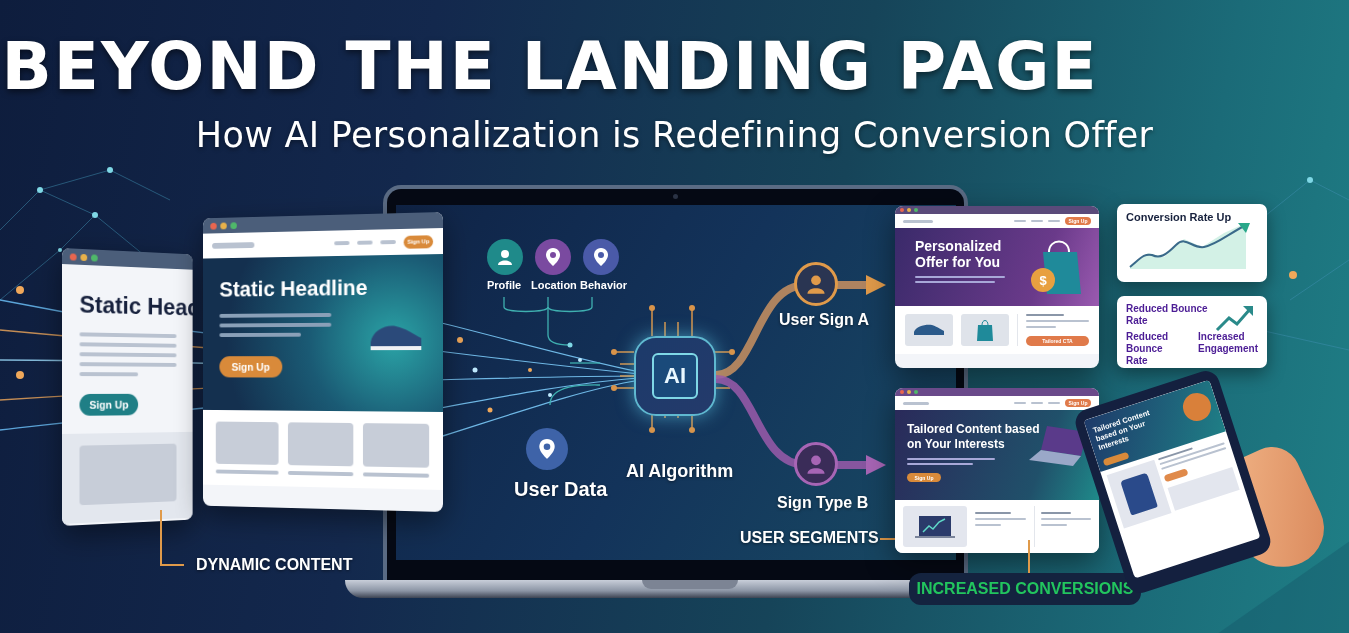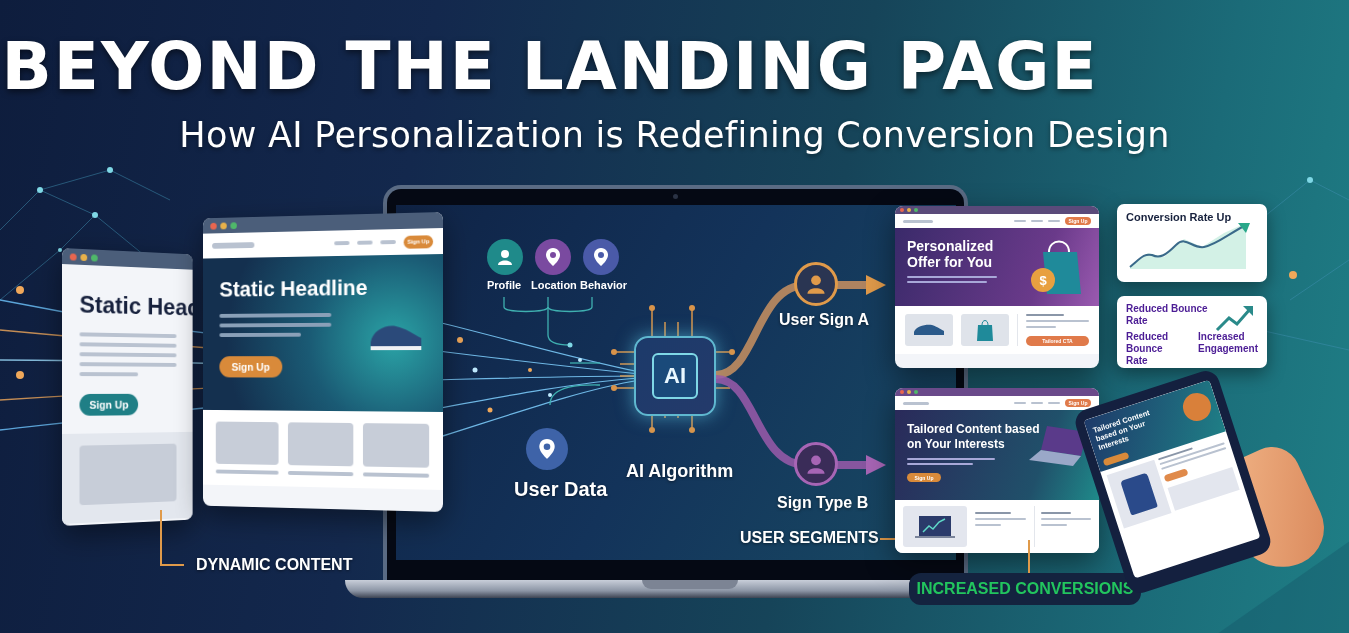--- a/index.html
+++ b/index.html
@@ -59,21 +59,21 @@
   <g stroke-width="1.3" fill="none" opacity=".8">
     <path d="M0 300 C150 330 300 350 640 365" stroke="#6fc6ff"></path>
     <path d="M0 330 C160 345 320 360 640 368" stroke="#f0a85a"></path>
     <path d="M0 360 C180 360 340 370 640 372" stroke="#9fe0ff"></path>
     <path d="M0 400 C160 390 320 380 640 376" stroke="#f0a85a"></path>
     <path d="M0 430 C180 410 340 390 640 380" stroke="#6fc6ff"></path>
   </g>
 </svg>
 
 <div class="abs title">BEYOND THE LANDING PAGE</div>
-<div class="abs subtitle">How AI Personalization is Redefining Conversion Design</div>
+<div class="abs subtitle">How AI Personalization is Redefining Conversion Offer</div>
 
 <div class="abs laptop"></div>
 <div class="abs screen"></div>
 <div class="abs cam"></div>
 <div class="abs base"></div>
 <div class="abs notch"></div>
 
 <svg class="abs" style="left:430px;top:300px;width:220px;height:150px" viewBox="0 0 220 150">
   <g stroke="#7fd0ff" stroke-width="1.2" fill="none" opacity=".85">
     <path d="M0 20 C80 40 150 60 210 72"></path>
@@ -219,21 +219,21 @@
   <g fill="#d9944a">
       <circle cx="42" cy="8" r="3"></circle>
       <circle cx="82" cy="8" r="3"></circle>
       <circle cx="42" cy="130" r="3"></circle>
       <circle cx="82" cy="130" r="3"></circle>
       <circle cx="4" cy="52" r="3"></circle>
       <circle cx="4" cy="88" r="3"></circle>
       <circle cx="122" cy="52" r="3"></circle>
     </g>
 </svg>
-<div class="abs" style="left:634px;top:336px;width:82px;height:80px;border-radius:14px;background:linear-gradient(135deg,#1c3a6a,#243a6b);border:2px solid #5fb8d0;box-shadow:0 0 18px rgba(95,200,230,.6);display:flex;align-items:center;justify-content:center">
+<div class="abs" style="left:634px;top:336px;width:82px;height:80px;border-radius:22px;background:linear-gradient(135deg,#1c3a6a,#243a6b);border:2px solid #5fb8d0;box-shadow:0 0 18px rgba(95,200,230,.6);display:flex;align-items:center;justify-content:center">
   <div style="width:46px;height:46px;border-radius:6px;border:2px solid #7fd8e6;display:flex;align-items:center;justify-content:center;font-weight:bold;font-size:22px;color:#e8f8ff;background:#1a4a7a">AI</div>
 </div>
 <div class="abs lbl" style="left:626px;top:461px;font-size:18px">AI Algorithm</div>
 
 <svg class="abs" style="left:716px;top:255px;width:180px;height:230px" viewBox="0 0 180 230">
   <path d="M0 120 C40 120 40 30 90 30 L150 30" stroke="#c99060" stroke-width="8" fill="none" opacity=".85"></path>
   <path d="M150 20 L170 30 L150 40Z" fill="#e09a4a"></path>
   <path d="M0 124 C40 124 40 210 90 210 L150 210" stroke="#9a5aaa" stroke-width="8" fill="none" opacity=".85"></path>
   <path d="M150 200 L170 210 L150 220Z" fill="#a765b5"></path>
 </svg>
@@ -262,21 +262,21 @@
       <span class="dot d3" style="width:4px;height:4px"></span>
     </div>
   <div style="height:14px;background:#fff;display:flex;align-items:center;padding:0 8px;gap:5px">
     <div class="bar" style="width:30px;height:3px"></div>
       <div style="flex:1"></div>
     <div class="bar" style="width:12px;height:2px"></div>
       <div class="bar" style="width:12px;height:2px"></div>
       <div class="bar" style="width:12px;height:2px"></div>
     <div class="pill" style="width:26px;height:8px;background:#e07a4a;font-size:5px">Sign Up</div>
   </div>
-  <div style="height:78px;background:linear-gradient(110deg,#3a2a6a,#6a3a8a 70%,#9a5ab0);padding:10px 12px;position:relative">
+  <div style="height:78px;background:linear-gradient(110deg,#3a2a6a,#6a3a8a 70%,#9a5ab0);padding:10px 20px;position:relative">
     <div style="font-weight:bold;font-size:14px;width:100px;line-height:16px">Personalized Offer for You</div>
     <div class="bar" style="margin-top:6px;width:90px;height:2px;background:#a8a8d8"></div>
       <div class="bar" style="margin-top:3px;width:80px;height:2px;background:#a8a8d8"></div>
     <svg style="position:absolute;right:14px;top:6px" width="56" height="64" viewBox="0 0 56 64">
       <path d="M20 18 C20 4 40 4 40 18" stroke="#fff" stroke-width="2" fill="none"></path>
         <path d="M14 18 L48 18 L52 60 L18 60Z" fill="#1f8a9a"></path>
       <circle cx="14" cy="46" r="12" fill="#e8a040"></circle>
         <text x="14" y="51" font-size="13" text-anchor="middle" fill="#fff" font-family="Liberation Sans, sans-serif" font-weight="bold">$</text>
     </svg>
   </div>

